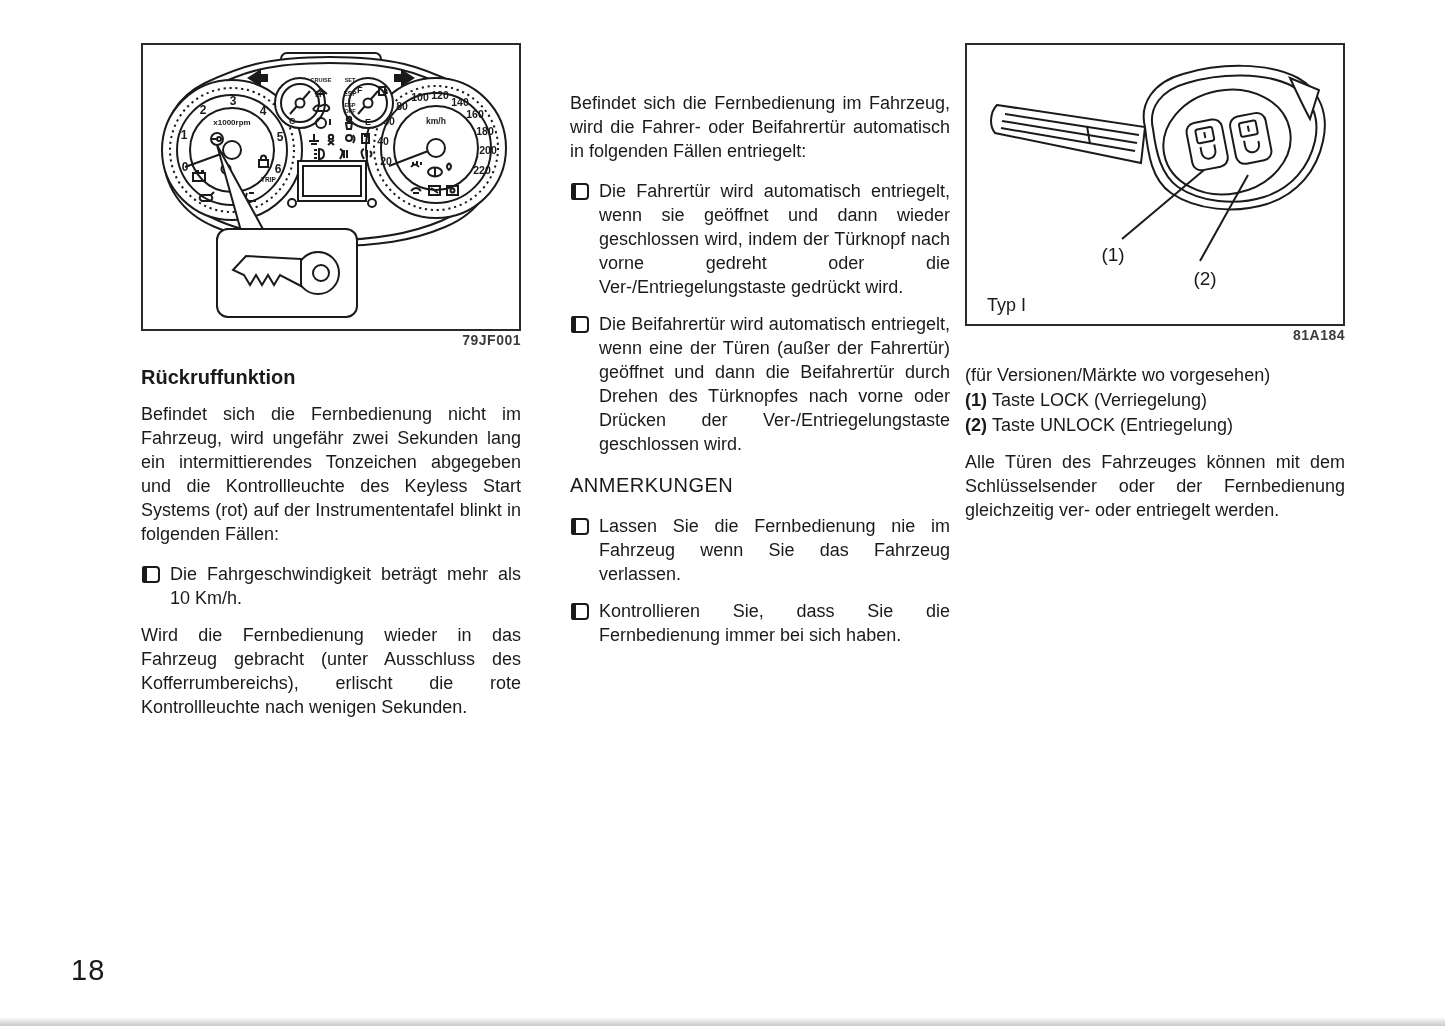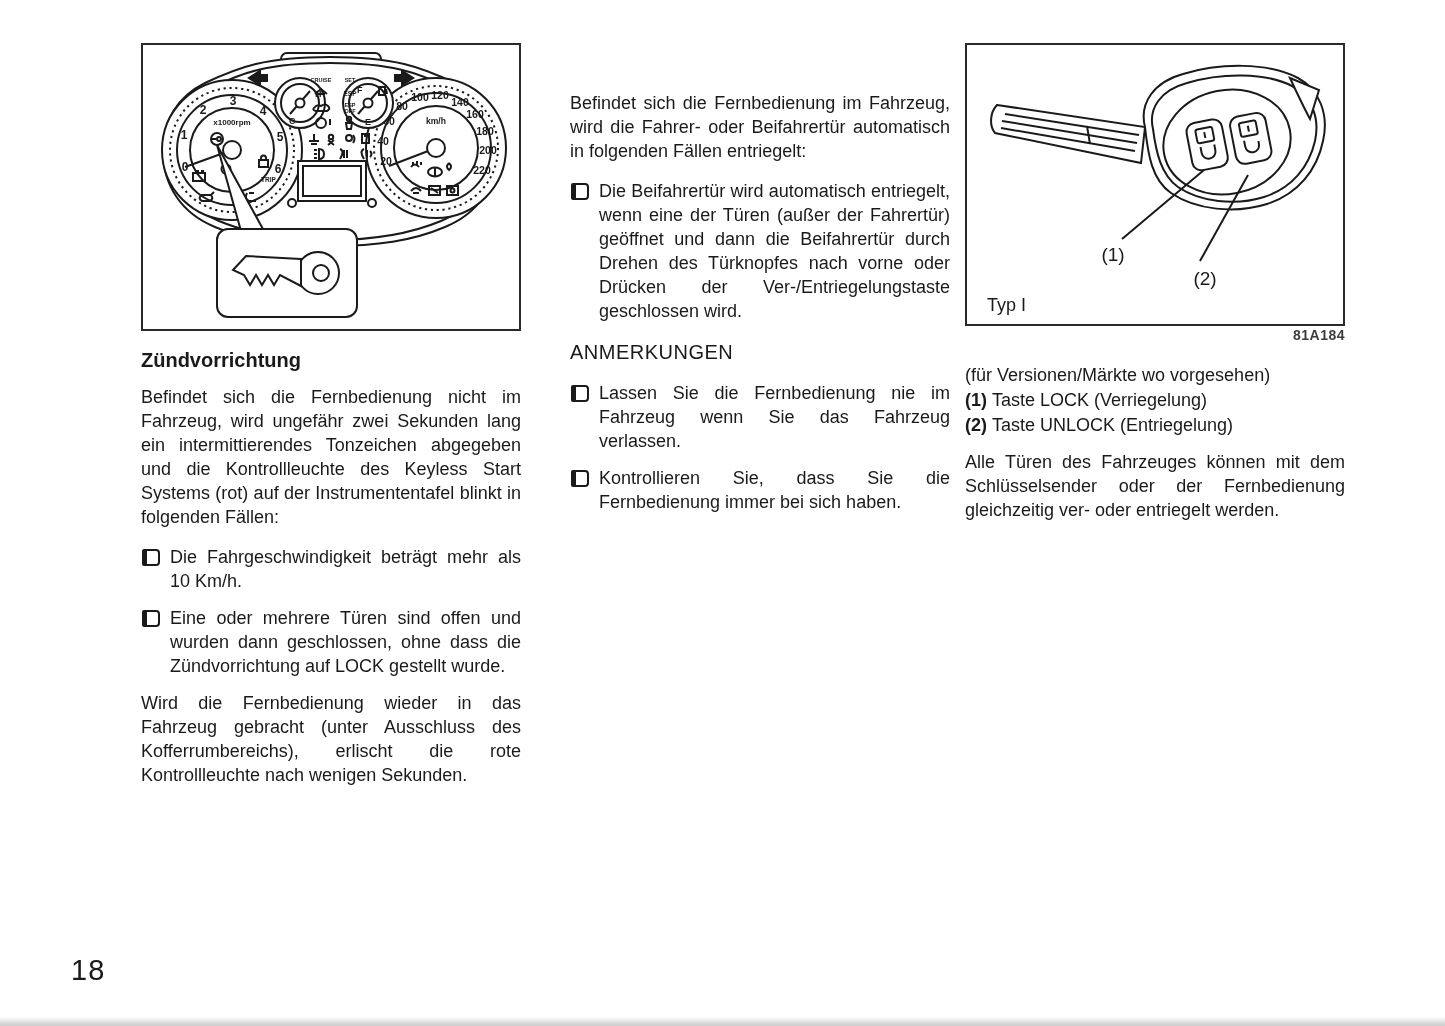--- a/index.html
+++ b/index.html
@@ -212,36 +212,37 @@
 
         <polygon class="lnf" points="74,100 98,186 121,186" stroke-width="2"></polygon>
         <rect class="lnf" x="74" y="184" width="140" height="88" rx="11" stroke-width="2.5"></rect>
         <g>
           <circle class="lnf" cx="175" cy="228" r="21" stroke-width="2.6"></circle>
           <path class="lnf" stroke-width="2.6" d="M 158 214 L 103 211 L 90 225 L 101 230 l 6 10 6 -10 6 10 6 -10 6 10 6 -10 L 158 241 Z"></path>
           <circle class="lnf" cx="178" cy="228" r="8" stroke-width="2.6"></circle>
         </g>
       </svg>
     </div>
-
-    <h3 class="sect">Zündvorrichtung</h3>
+    <div class="figcode">79JF001</div>
+
+    <h3 class="sect">Rückruffunktion</h3>
     <p class="body">Befindet sich die Fernbedienung nicht im Fahrzeug, wird ungefähr zwei Sekunden lang ein intermittierendes Tonzeichen abgegeben und die Kontrollleuchte des Keyless Start Systems (rot) auf der Instrumententafel blinkt in folgenden Fällen:</p>
     <div class="bullet">
       <span class="glyph"></span>
       <span class="btxt">Die Fahrgeschwindigkeit beträgt mehr als 10 Km/h.</span>
-    </div>
-    <div class="bullet">
-      <span class="glyph"></span>
-      <span class="btxt">Eine oder mehrere Türen sind offen und wurden dann geschlossen, ohne dass die Zündvorrichtung auf LOCK gestellt wurde.</span>
     </div>
     <p class="body">Wird die Fernbedienung wieder in das Fahrzeug gebracht (unter Ausschluss des Kofferrumbereichs), erlischt die rote Kontrollleuchte nach wenigen Sekunden.</p>
   </div>
 
   <div class="col" id="col-mid">
     <p class="body tight">Befindet sich die Fernbedienung im Fahrzeug, wird die Fahrer- oder Beifahrertür automatisch in folgenden Fällen entriegelt:</p>
+    <div class="bullet">
+      <span class="glyph"></span>
+      <span class="btxt">Die Fahrertür wird automatisch entriegelt, wenn sie geöffnet und dann wieder geschlossen wird, indem der Türknopf nach vorne gedreht oder die Ver-/Entriegelungstaste gedrückt wird.</span>
+    </div>
     <div class="bullet">
       <span class="glyph"></span>
       <span class="btxt">Die Beifahrertür wird automatisch entriegelt, wenn eine der Türen (außer der Fahrertür) geöffnet und dann die Beifahrertür durch Drehen des Türknopfes nach vorne oder Drücken der Ver-/Entriegelungstaste geschlossen wird.</span>
     </div>
     <h3 class="anm">ANMERKUNGEN</h3>
     <div class="bullet">
       <span class="glyph"></span>
       <span class="btxt">Lassen Sie die Fernbedienung nie im Fahrzeug wenn Sie das Fahrzeug verlassen.</span>
     </div>
     <div class="bullet">

